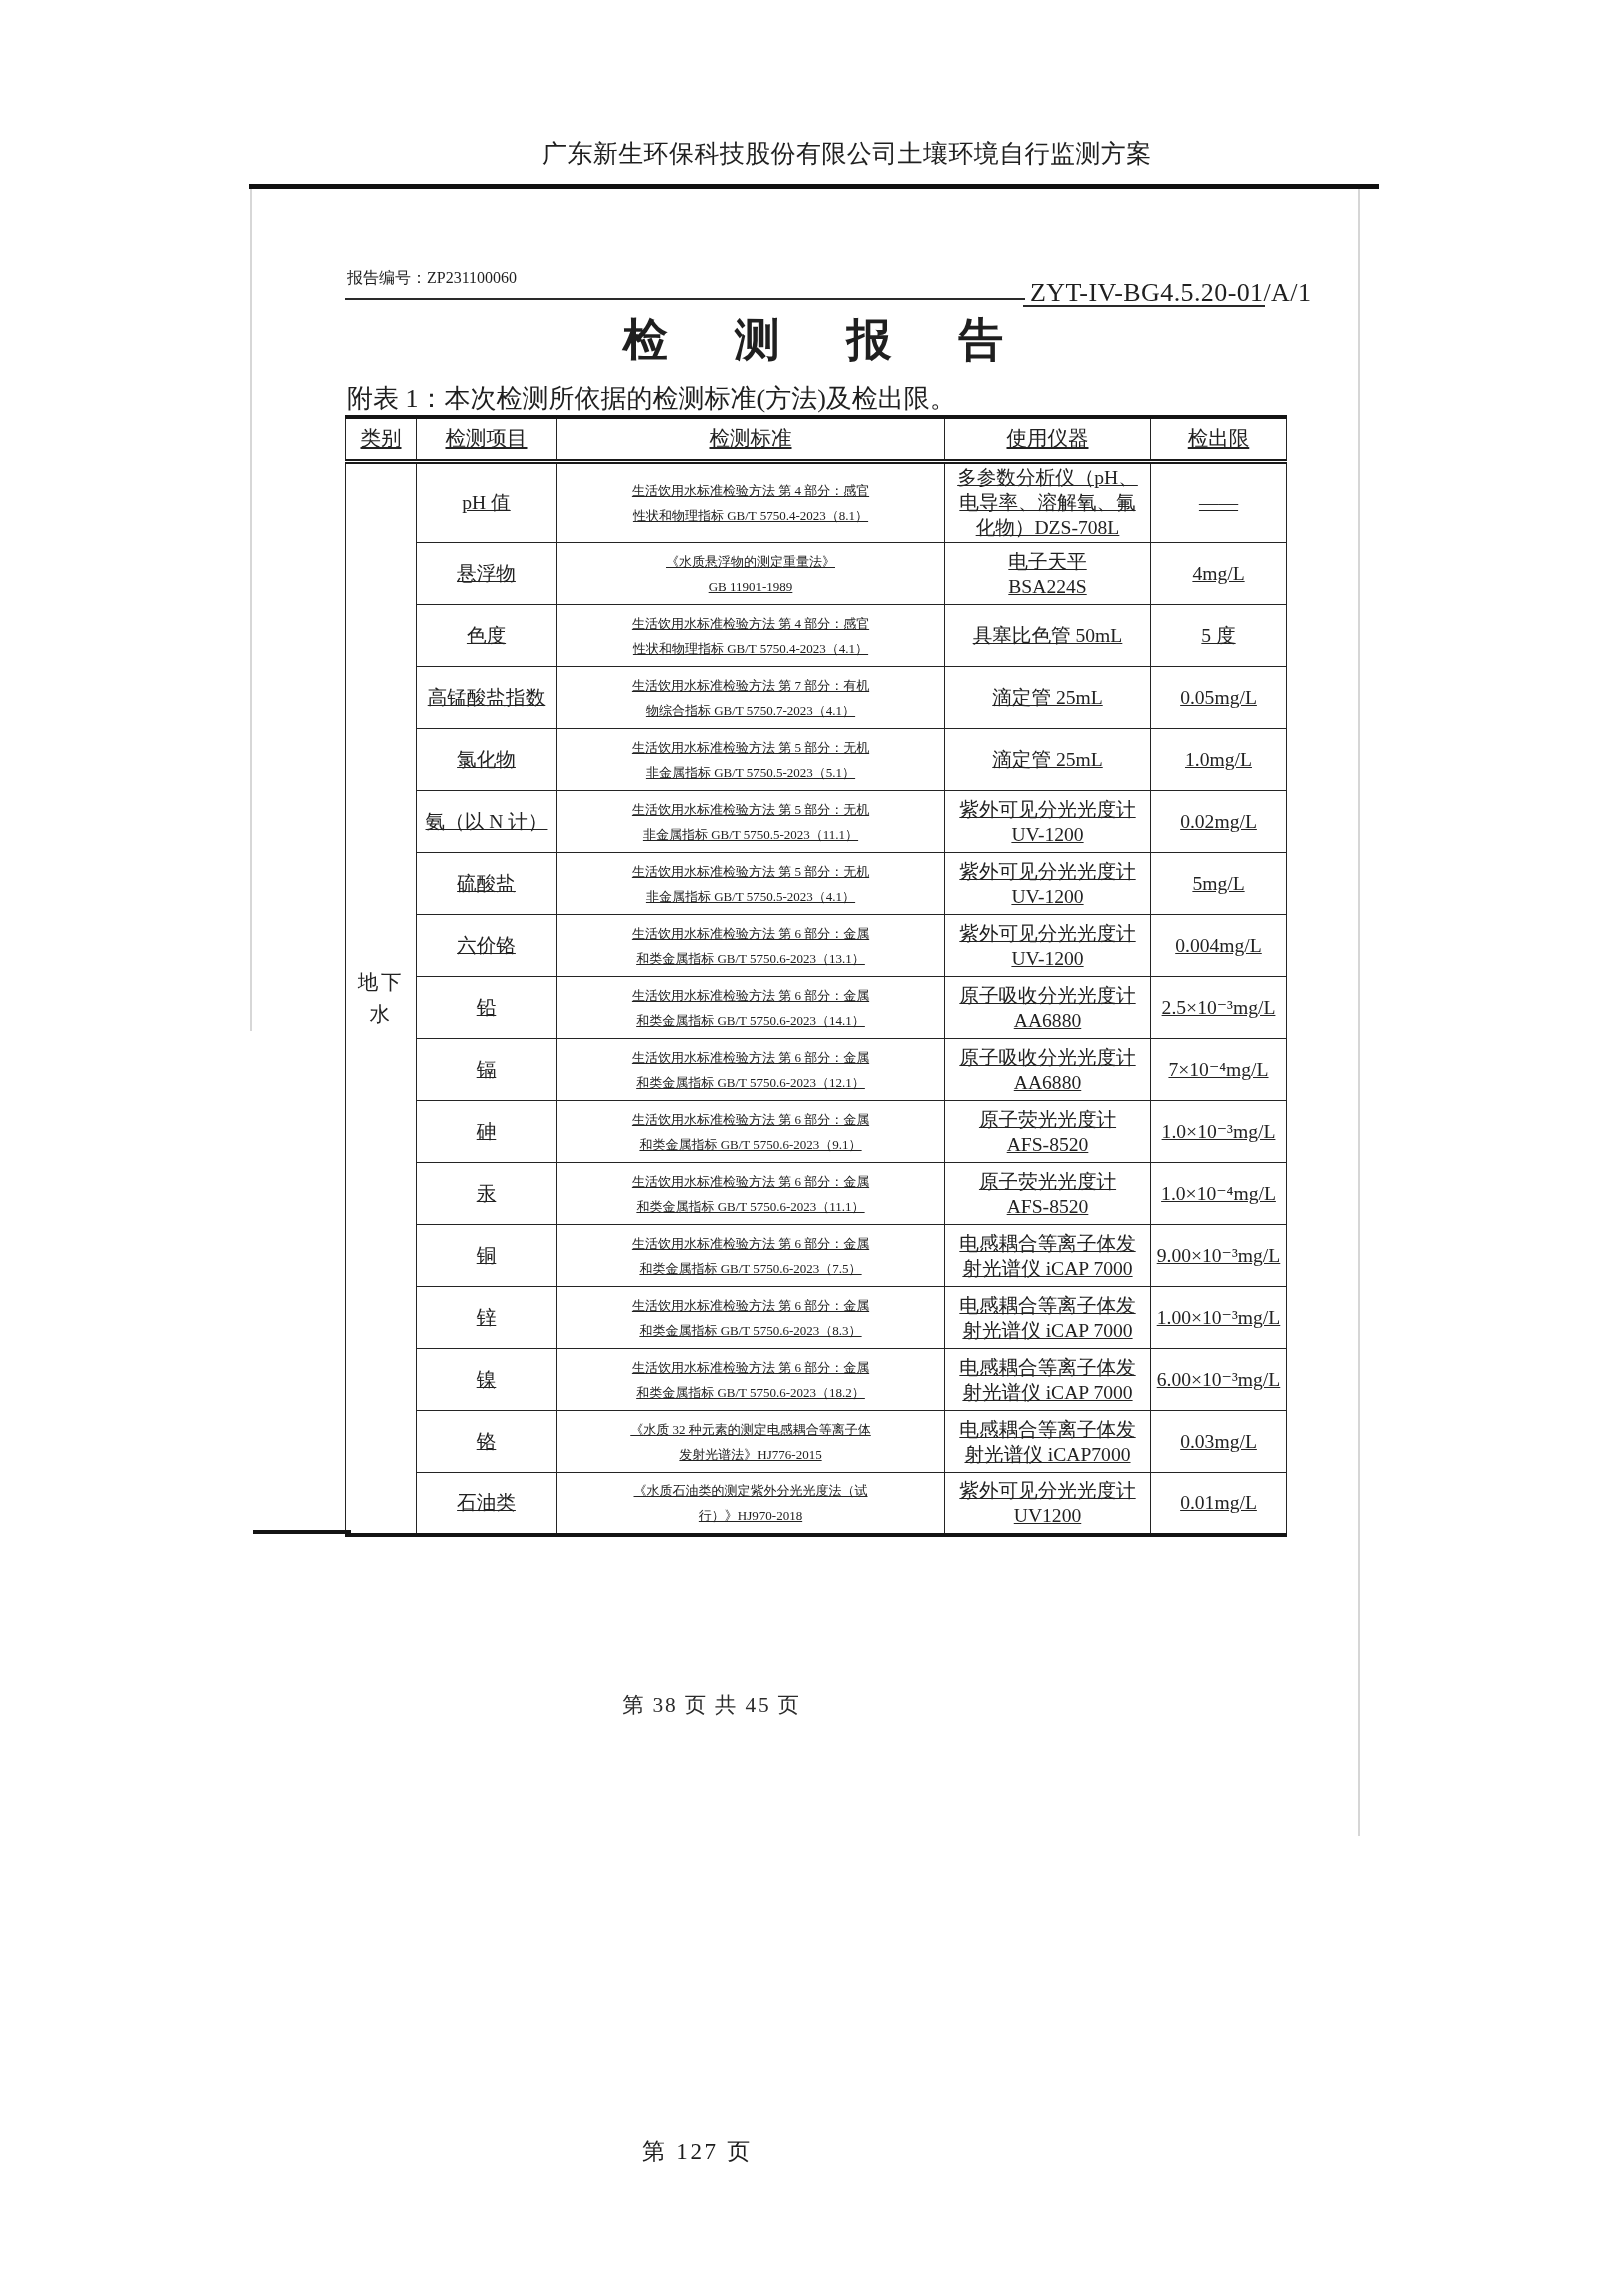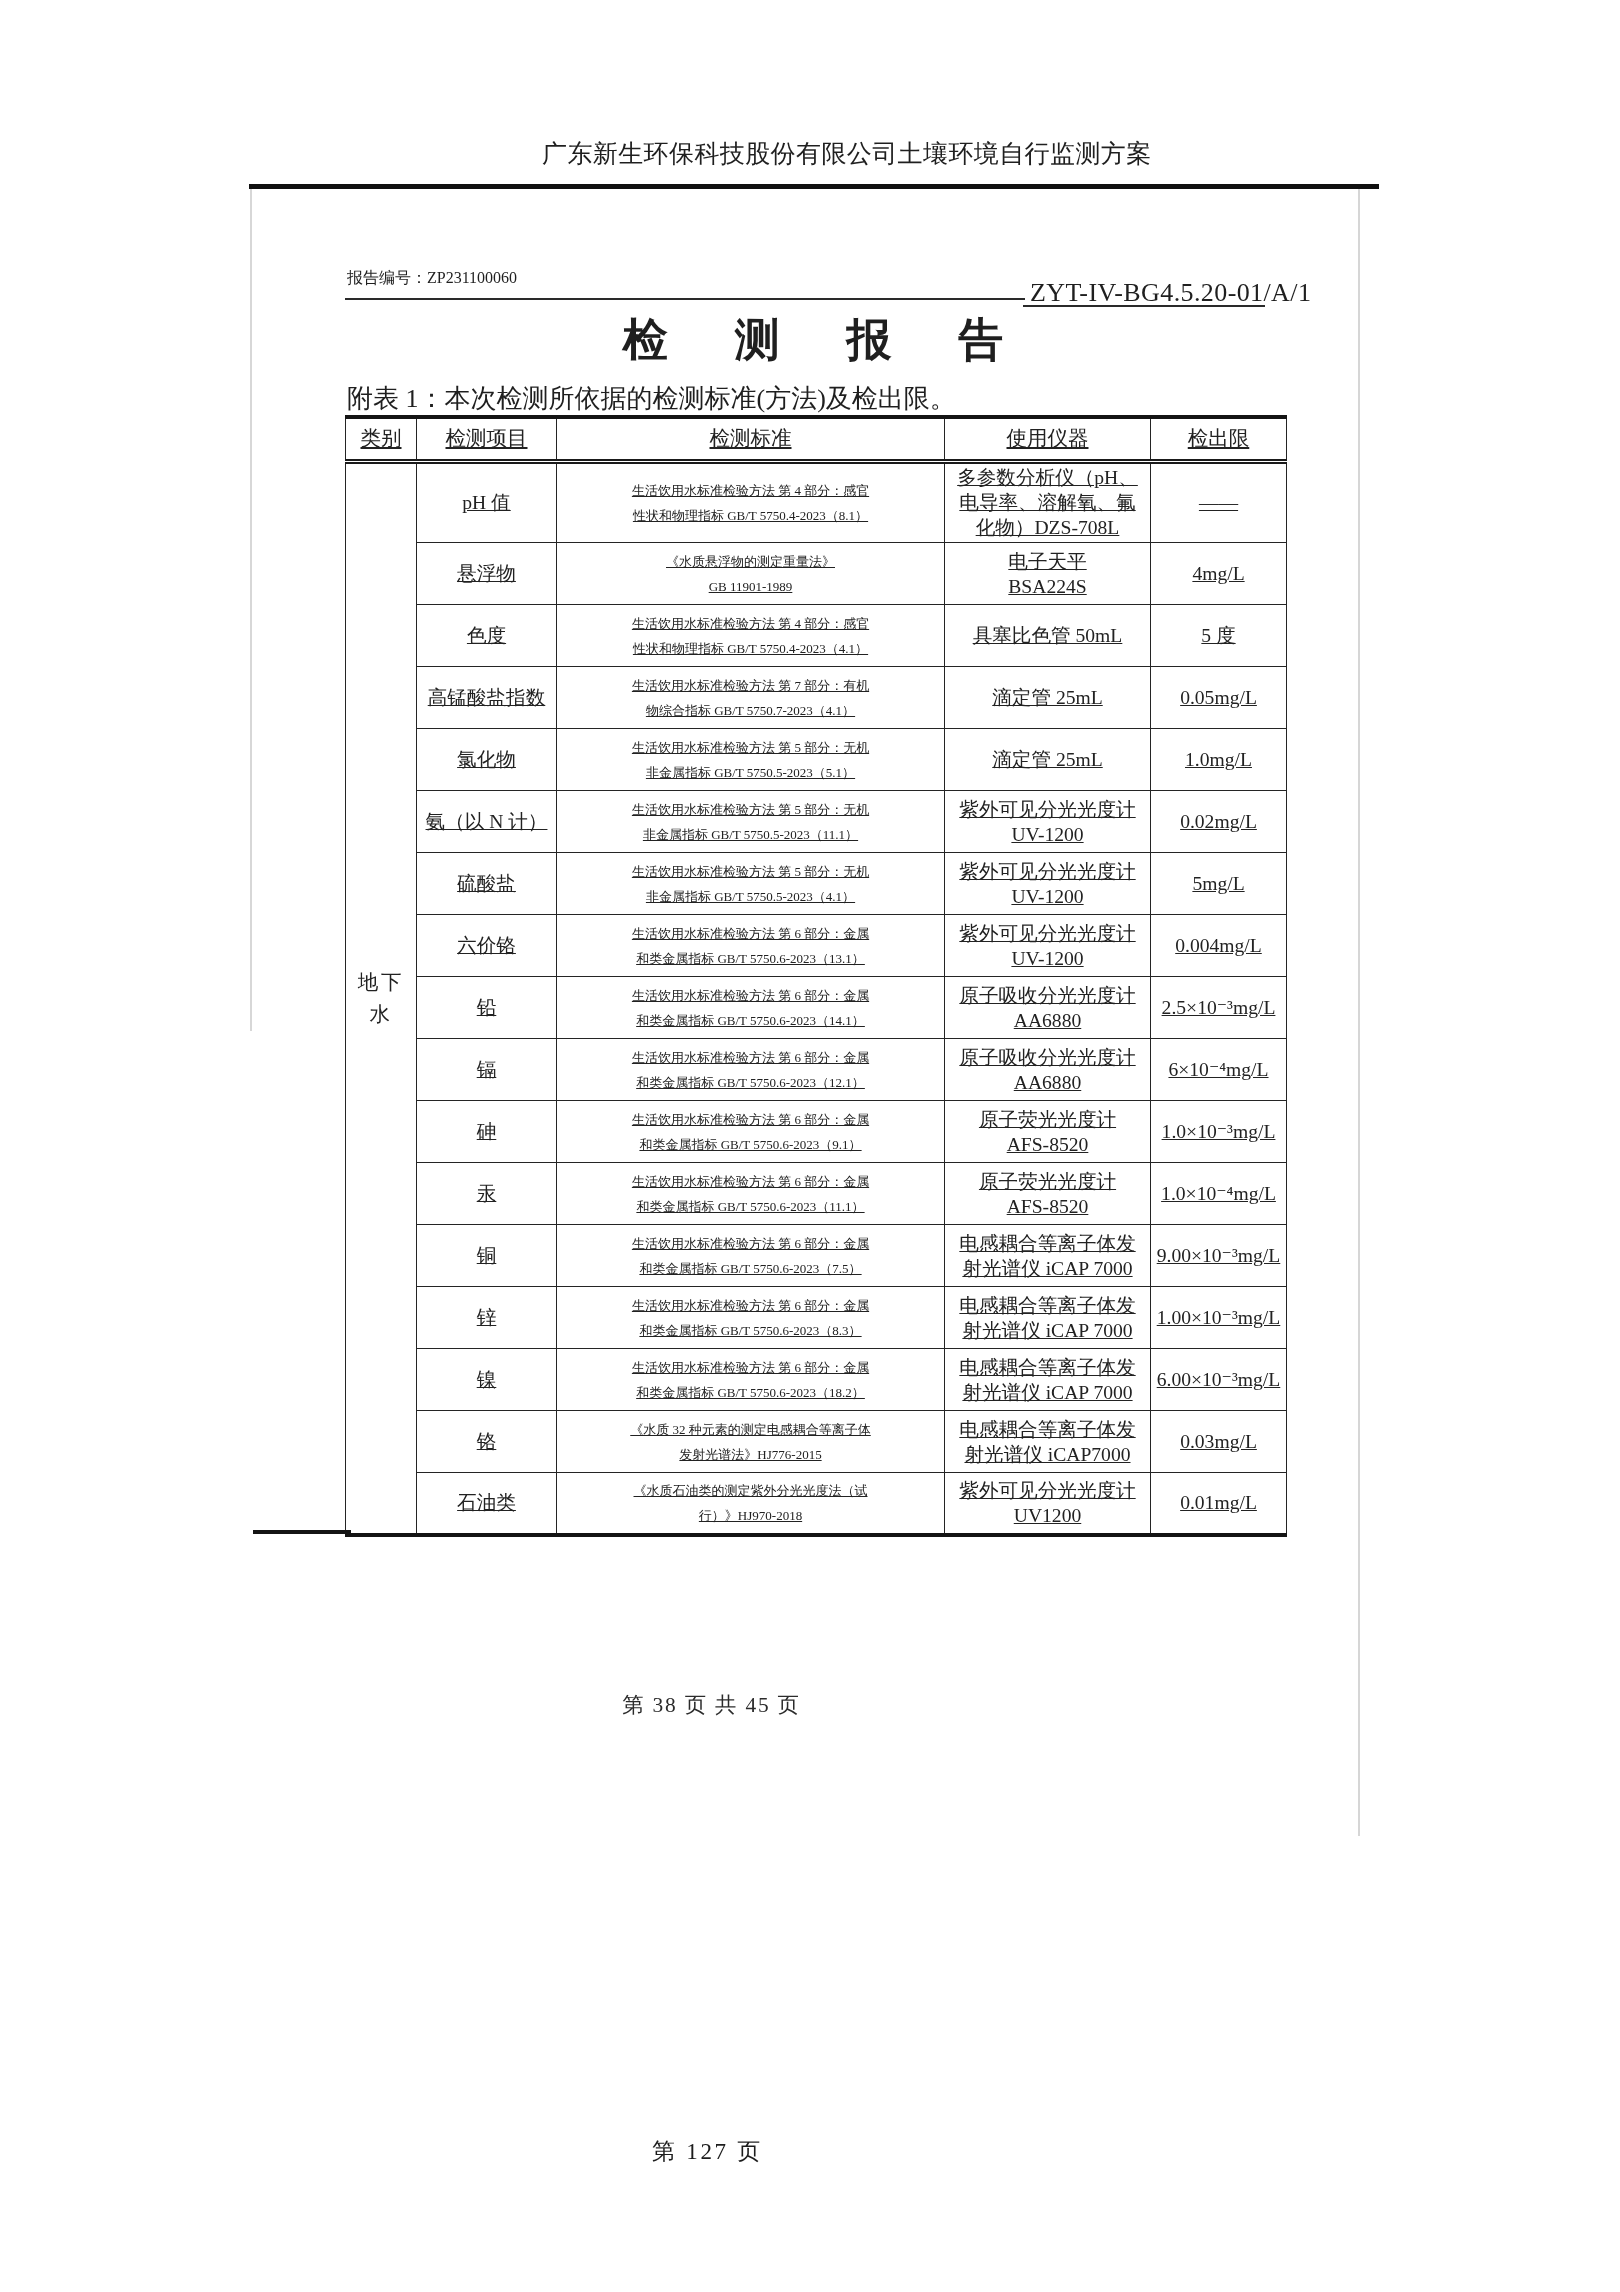--- a/index.html
+++ b/index.html
@@ -38,21 +38,21 @@
   td.instrument-cell{white-space:pre-line;}
   td.item-cell{padding:1.8px 3.6px;}
   td.limit-cell{font-family:"Liberation Serif","DejaVu Serif","DejaVu Sans",serif;}
   td.cat-cell{width:71px;padding:0;}
   .cat-inner{display:inline-block;width:52px;line-height:32px;font-size:20.5px;letter-spacing:2.7px;}
 
   .bottom-overshoot{left:253px;top:1530px;width:98px;height:3.6px;background:#141414;}
 
   .page-num-inner{left:257px;top:1690px;width:909px;text-align:center;font-size:21.4px;
     letter-spacing:1.8px;color:#2b2b2b;}
-  .page-num-outer{left:16px;top:2136px;width:1383px;text-align:center;font-size:23px;
+  .page-num-outer{left:6px;top:2136px;width:1383px;text-align:center;font-size:23px;
     letter-spacing:2.7px;color:#1c1c1c;}
 </style>
 </head>
 <body>
 
 <div class="abs doc-header">广东新生环保科技股份有限公司土壤环境自行监测方案</div>
 
 <div class="abs top-rule"></div>
 <div class="abs page-left-edge"></div>
 <div class="abs page-right-edge"></div>
@@ -156,21 +156,21 @@
           <td class="instrument-cell">原子吸收分光光度计
 AA6880</td>
           <td class="limit-cell">2.5×10⁻³mg/L</td>
         </tr>
         <tr>
           <td class="item-cell">镉</td>
           <td class="standard-cell">生活饮用水标准检验方法 第 6 部分：金属
 和类金属指标 GB/T 5750.6-2023（12.1）</td>
           <td class="instrument-cell">原子吸收分光光度计
 AA6880</td>
-          <td class="limit-cell">6×10⁻⁴mg/L</td>
+          <td class="limit-cell">7×10⁻⁴mg/L</td>
         </tr>
         <tr>
           <td class="item-cell">砷</td>
           <td class="standard-cell">生活饮用水标准检验方法 第 6 部分：金属
 和类金属指标 GB/T 5750.6-2023（9.1）</td>
           <td class="instrument-cell">原子荧光光度计
 AFS-8520</td>
           <td class="limit-cell">1.0×10⁻³mg/L</td>
         </tr>
         <tr>

